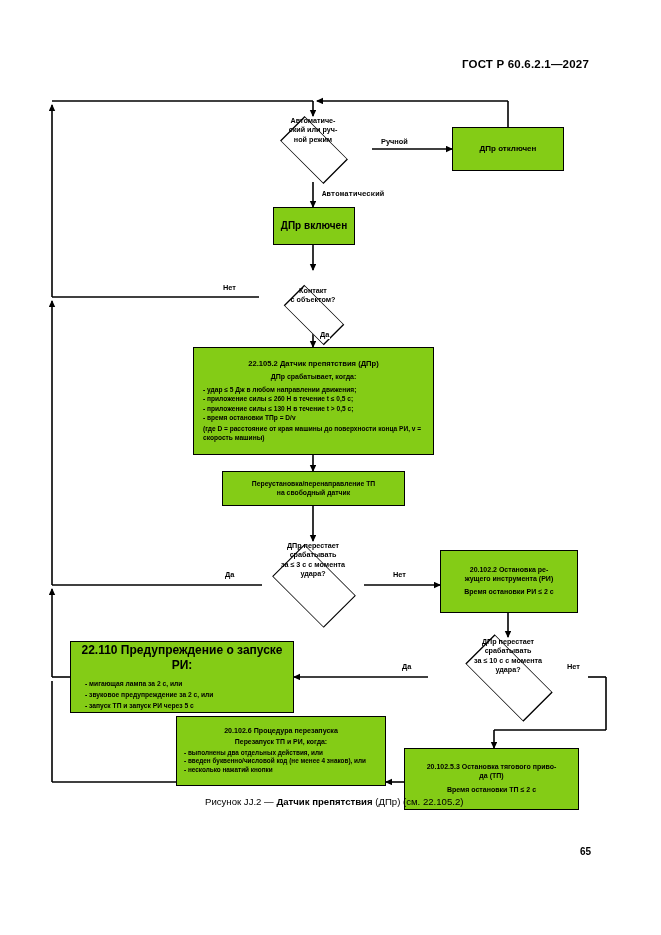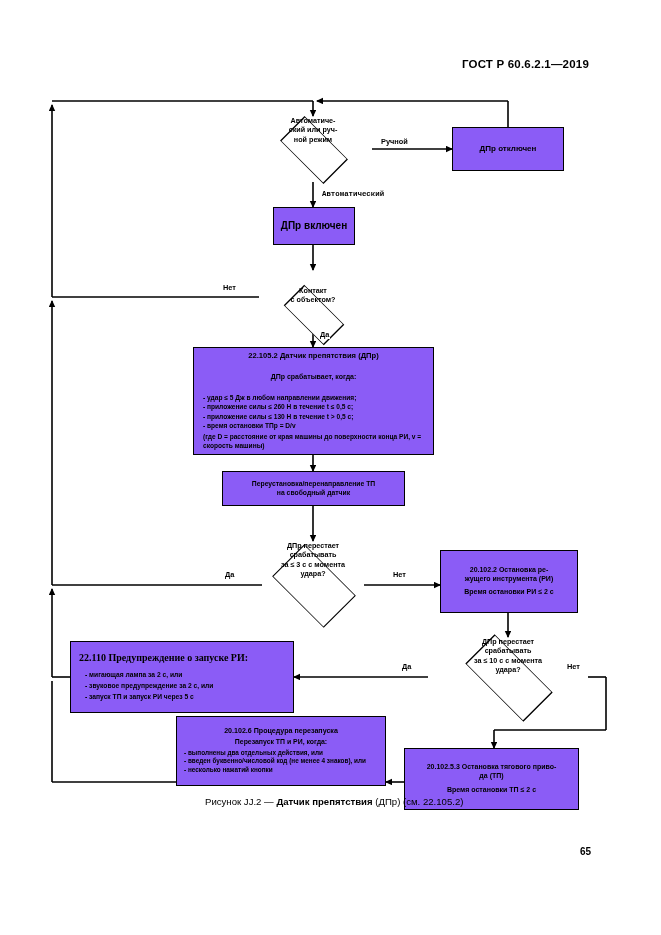--- a/index.html
+++ b/index.html
@@ -42,21 +42,21 @@
     box-sizing: border-box;
     display: flex;
     flex-direction: column;
     align-items: center;
     justify-content: center;
     text-align: center;
     line-height: 1.28;
   }
   .box {
     border: 1.6px solid #000;
-    background: #8b5cf6;
+    background: #84cc16;
   }
   .box .ttl {
     font-weight: bold;
   }
   .box .sub {
     font-weight: bold;
   }
   .bullets {
     text-align: left;
     align-self: stretch;
@@ -111,21 +111,21 @@
     top: 846px;
     font-size: 10px;
     font-weight: bold;
   }
 </style>
 </head>
 <body>
 
 <div id="page">
 
-  <div class="hdr">ГОСТ Р 60.6.2.1—2019</div>
+  <div class="hdr">ГОСТ Р 60.6.2.1—2027</div>
 
   <svg id="svg-layer" viewBox="0 0 661 935" xmlns="http://www.w3.org/2000/svg">
     <defs>
       <marker id="ah" markerWidth="7" markerHeight="7" refX="6" refY="3.2" orient="auto" markerUnits="userSpaceOnUse">
         <path d="M0,0 L7,3.2 L0,6.4 z" fill="#000"></path>
       </marker>
     </defs>
     <g stroke="#000" stroke-width="1.6" fill="none">
 
       <path d="M52,101 L313,101"></path>
@@ -197,21 +197,21 @@
   <div class="diamond" style="left:259px; top:286px; width:108px; height:55px; font-size:7.2px;">
     <div class="shape" style="width:40px; height:40px; margin-left:-20px; margin-top:-20px; transform:rotate(45deg) scale(1.35,0.69);"></div>
     <div class="dtext">
       <div>Контакт</div>
       <div>с объектом?</div>
     </div>
   </div>
   <div class="edge-label" style="left:222px; top:283px;">Нет</div>
   <div class="edge-label" style="left:319px; top:330px;">Да</div>
 
-  <div class="node box" style="left:193px; top:347px; width:241px; height:108px; font-size:6.6px; padding:6px 9px;gap:8px;">
+  <div class="node box" style="left:193px; top:347px; width:241px; height:108px; font-size:6.6px; padding:6px 9px;">
     <div class="ttl" style="font-size:7.6px; margin-bottom:4px;">22.105.2 Датчик препятствия (ДПр)</div>
     <div class="sub" style="font-size:7px; margin-bottom:3px;">ДПр срабатывает, когда:</div>
     <div class="bullets" style="line-height:1.45;">
       <div>- удар ≤ 5 Дж в любом направлении движения;</div>
       <div>- приложение силы ≤ 260 Н в течение t ≤ 0,5 с;</div>
       <div>- приложение силы ≤ 130 Н в течение t &gt; 0,5 с;</div>
       <div>- время остановки ТПр = D/v</div>
       <div class="wrap" style="margin-top:1px;">(где D = расстояние от края машины до поверхности конца РИ, v = скорость машины)</div>
     </div>
   </div>
@@ -245,21 +245,21 @@
       <div>ДПр перестает</div>
       <div>срабатывать</div>
       <div>за ≤ 10 с с момента</div>
       <div>удара?</div>
     </div>
   </div>
   <div class="edge-label" style="left:401px; top:662px;">Да</div>
   <div class="edge-label" style="left:566px; top:662px;">Нет</div>
 
   <div class="node box" style="left:70px; top:641px; width:224px; height:72px; font-size:6.7px; padding:6px 8px; align-items:flex-start;">
-    <div class="ttl" style="font-size:10px; align-self:flex-start; margin-bottom:6px;font-family:Liberation Serif, serif;">22.110 Предупреждение о запуске РИ:</div>
+    <div class="ttl" style="font-size:12px; align-self:flex-start; margin-bottom:6px;">22.110 Предупреждение о запуске РИ:</div>
     <div class="bullets" style="line-height:1.6; padding-left:6px;">
       <div>- мигающая лампа за 2 с, или</div>
       <div>- звуковое предупреждение за 2 с, или</div>
       <div>- запуск ТП и запуск РИ через 5 с</div>
     </div>
   </div>
 
   <div class="node box" style="left:176px; top:716px; width:210px; height:70px; font-size:6.4px; padding:4px 7px;">
     <div class="ttl" style="font-size:7.1px;">20.102.6 Процедура перезапуска</div>
     <div class="sub" style="font-size:6.9px; margin:2px 0 2px;">Перезапуск ТП и РИ, когда:</div>

